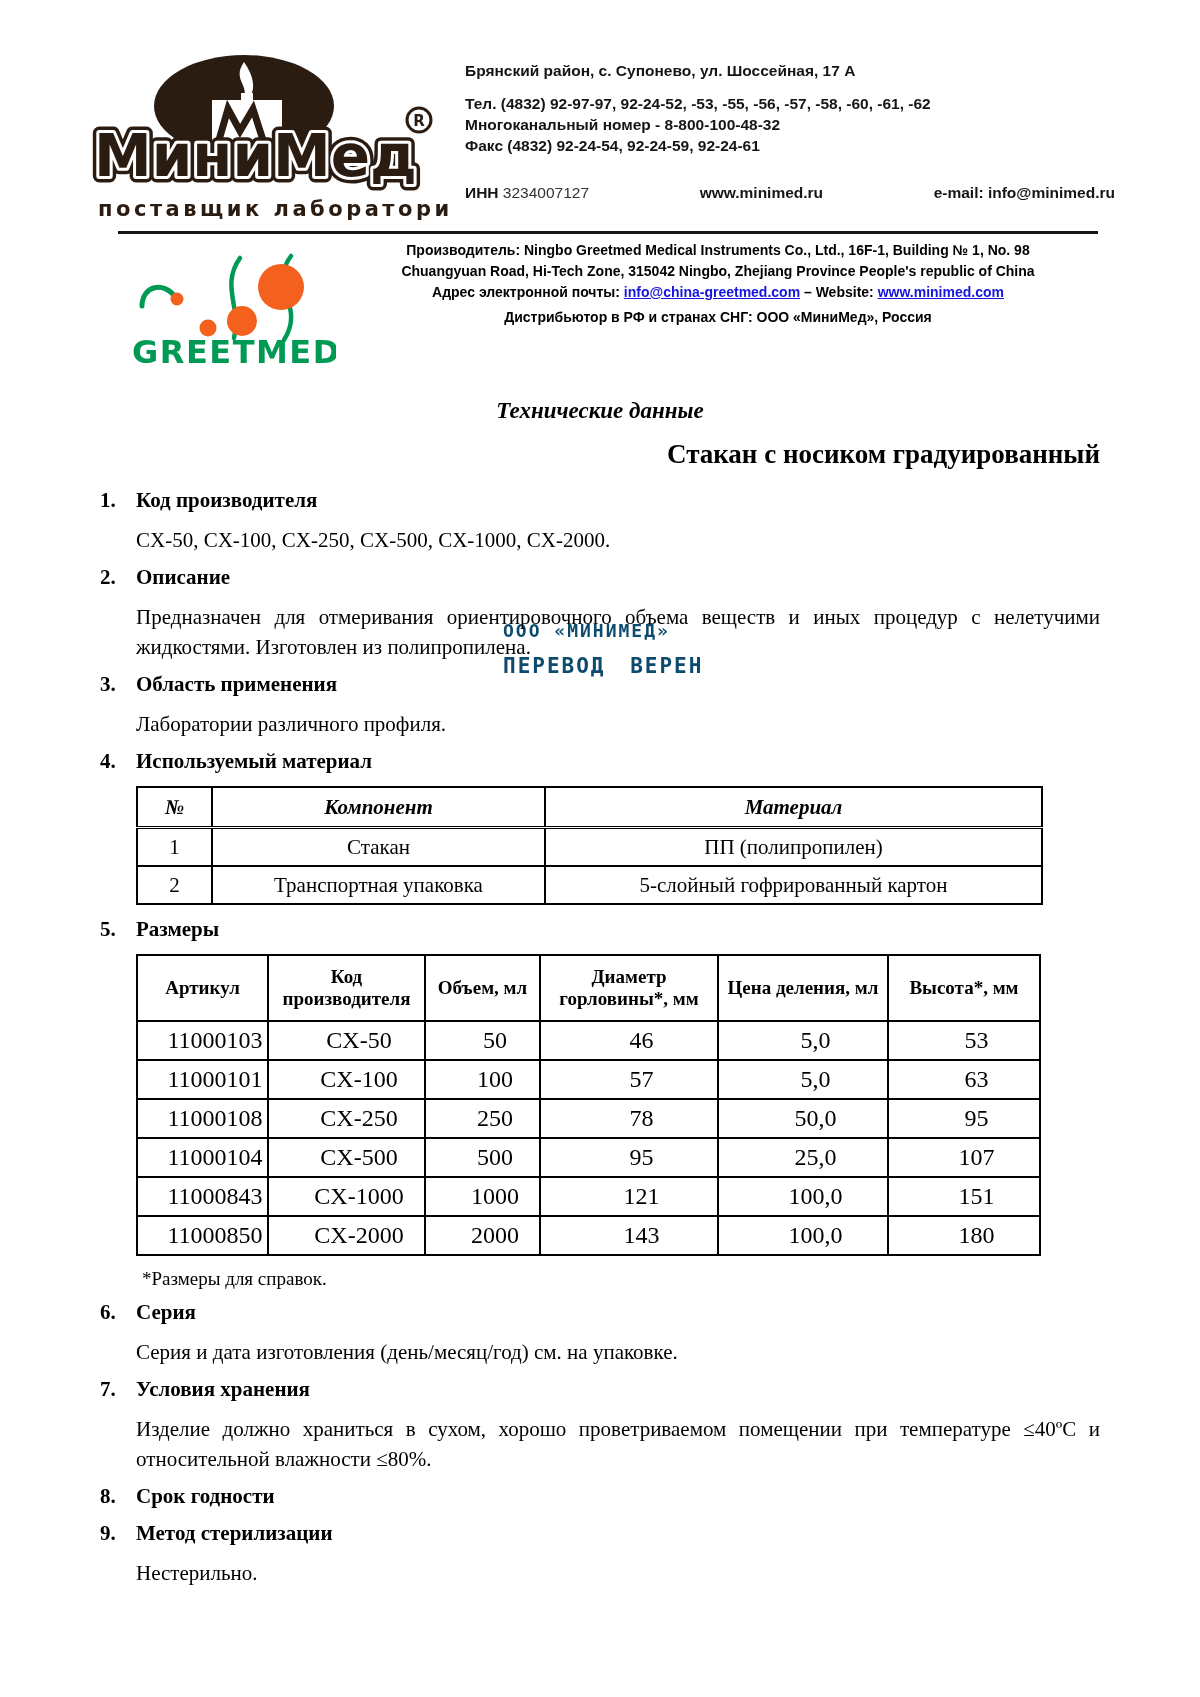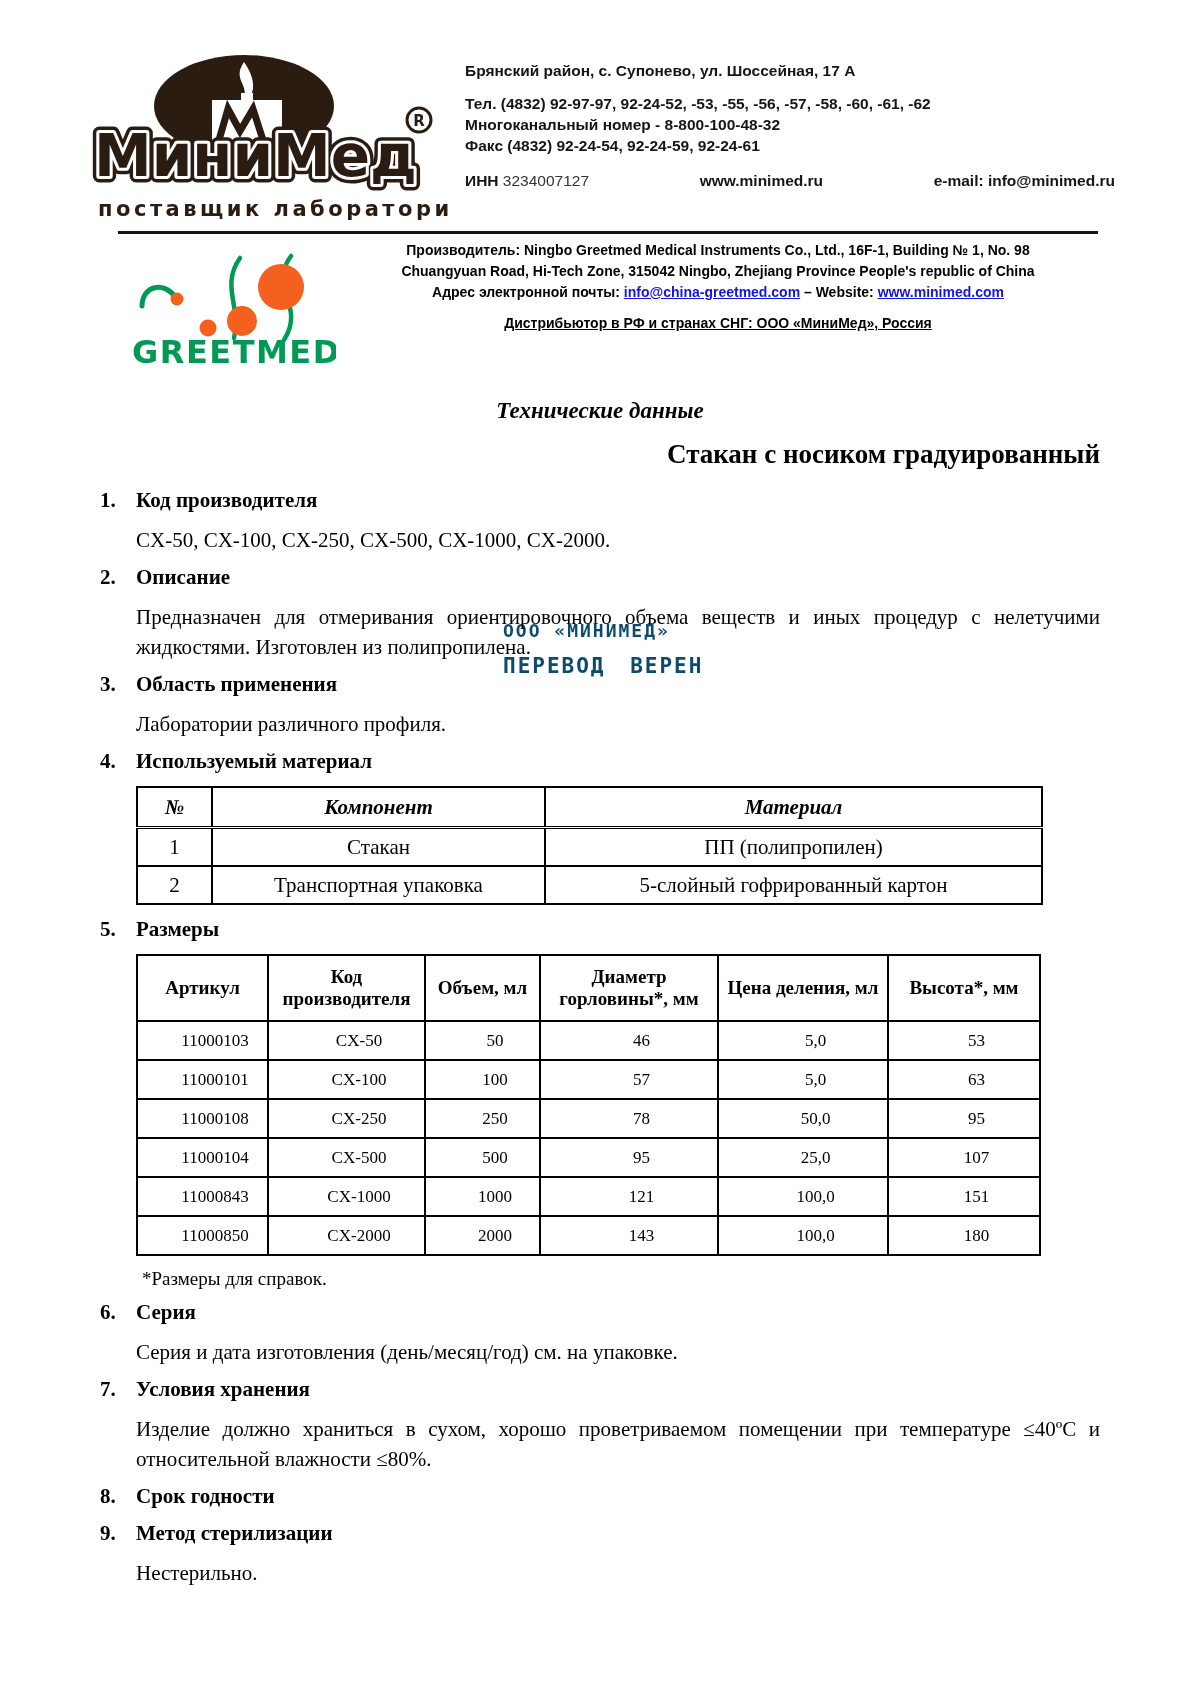--- a/index.html
+++ b/index.html
@@ -13,36 +13,36 @@
     overflow:hidden;
   }
   
   .minimed-logo{position:absolute;left:92px;top:52px;}
   .contact{
     position:absolute;left:465px;top:60px;width:650px;
     font-family:"Liberation Sans", sans-serif;
     font-weight:bold;font-size:15.5px;line-height:21px;color:#151515;
   }
   .contact .gap{height:12px;}
-  .inn-row{display:flex;justify-content:space-between;margin-top:14px;}
+  .inn-row{display:flex;justify-content:space-between;margin-top:26px;}
   .inn-value{font-weight:normal;color:#333;}
   .divider{
     position:absolute;left:118px;top:231px;width:980px;height:3px;
     background:#151515;
   }
   
   .greetmed-logo{position:absolute;left:118px;top:244px;}
   .manufacturer{
     position:absolute;left:352px;top:240px;width:732px;
     font-family:"Liberation Sans", sans-serif;
     font-weight:bold;font-size:14px;line-height:21px;color:#000;
     text-align:center;
   }
   .manufacturer a{color:#1414dd;text-decoration:underline;font-weight:bold;}
-  .distributor{margin-top:10px;text-decoration:underline;}
+  .distributor{margin-top:4px;}
   
   .stamp{
     position:absolute;left:503px;top:620px;
     font-family:"DejaVu Sans Mono", monospace;
     font-weight:bold;color:#0c4a6e;white-space:nowrap;
   }
   .stamp-l1{font-size:18px;letter-spacing:2px;}
   .stamp-l2{font-size:21px;letter-spacing:2px;word-spacing:10px;margin-top:13px;}
   
   .doc{position:absolute;left:100px;top:398px;width:1000px;}
@@ -53,21 +53,21 @@
   .sec-h .num{width:36px;flex:none;}
   .sec-b{margin:0 0 8px 36px;font-size:21px;line-height:30px;text-align:justify;}
   .footnote{margin:6px 0 4px 42px;font-size:19px;}
   
   table{border-collapse:collapse;margin:6px 0 12px 36px;width:905px;table-layout:fixed;}
   table,th,td{border:2px solid #000;}
   th,td{text-align:center;vertical-align:middle;padding:3px 4px;}
   .materials th{font-style:italic;font-weight:bold;font-size:21px;height:32px;border-bottom:3px double #000;}
   .materials td{font-size:21px;height:30px;}
   .sizes th{font-weight:bold;font-size:19px;line-height:22px;height:58px;}
-  .sizes td{font-size:17px;height:31px;padding-left:29px;}
+  .sizes td{font-size:24px;height:31px;padding-left:29px;}
 </style>
 </head>
 <body>
 
 <div class="page">
 
   <div class="minimed-logo">
     <svg width="362" height="176" viewBox="0 0 362 176">
       <ellipse cx="152" cy="54" rx="90" ry="51" fill="#2b1c12"></ellipse>
       <path d="M152 10 C139 29 160 33 150 50 C166 44 163 25 152 10 Z" fill="#ffffff"></path>

